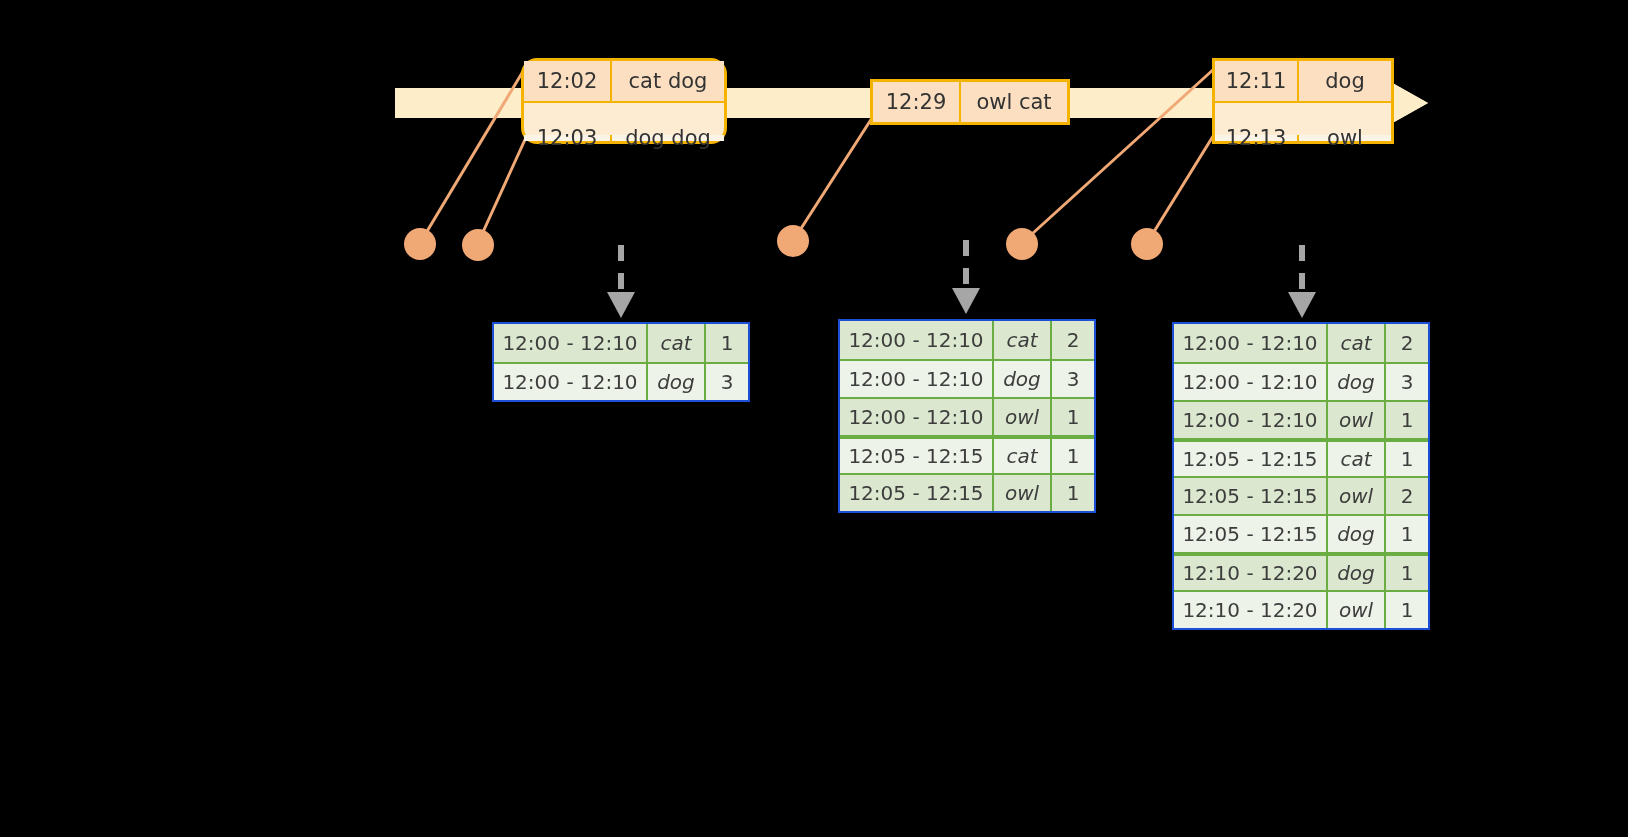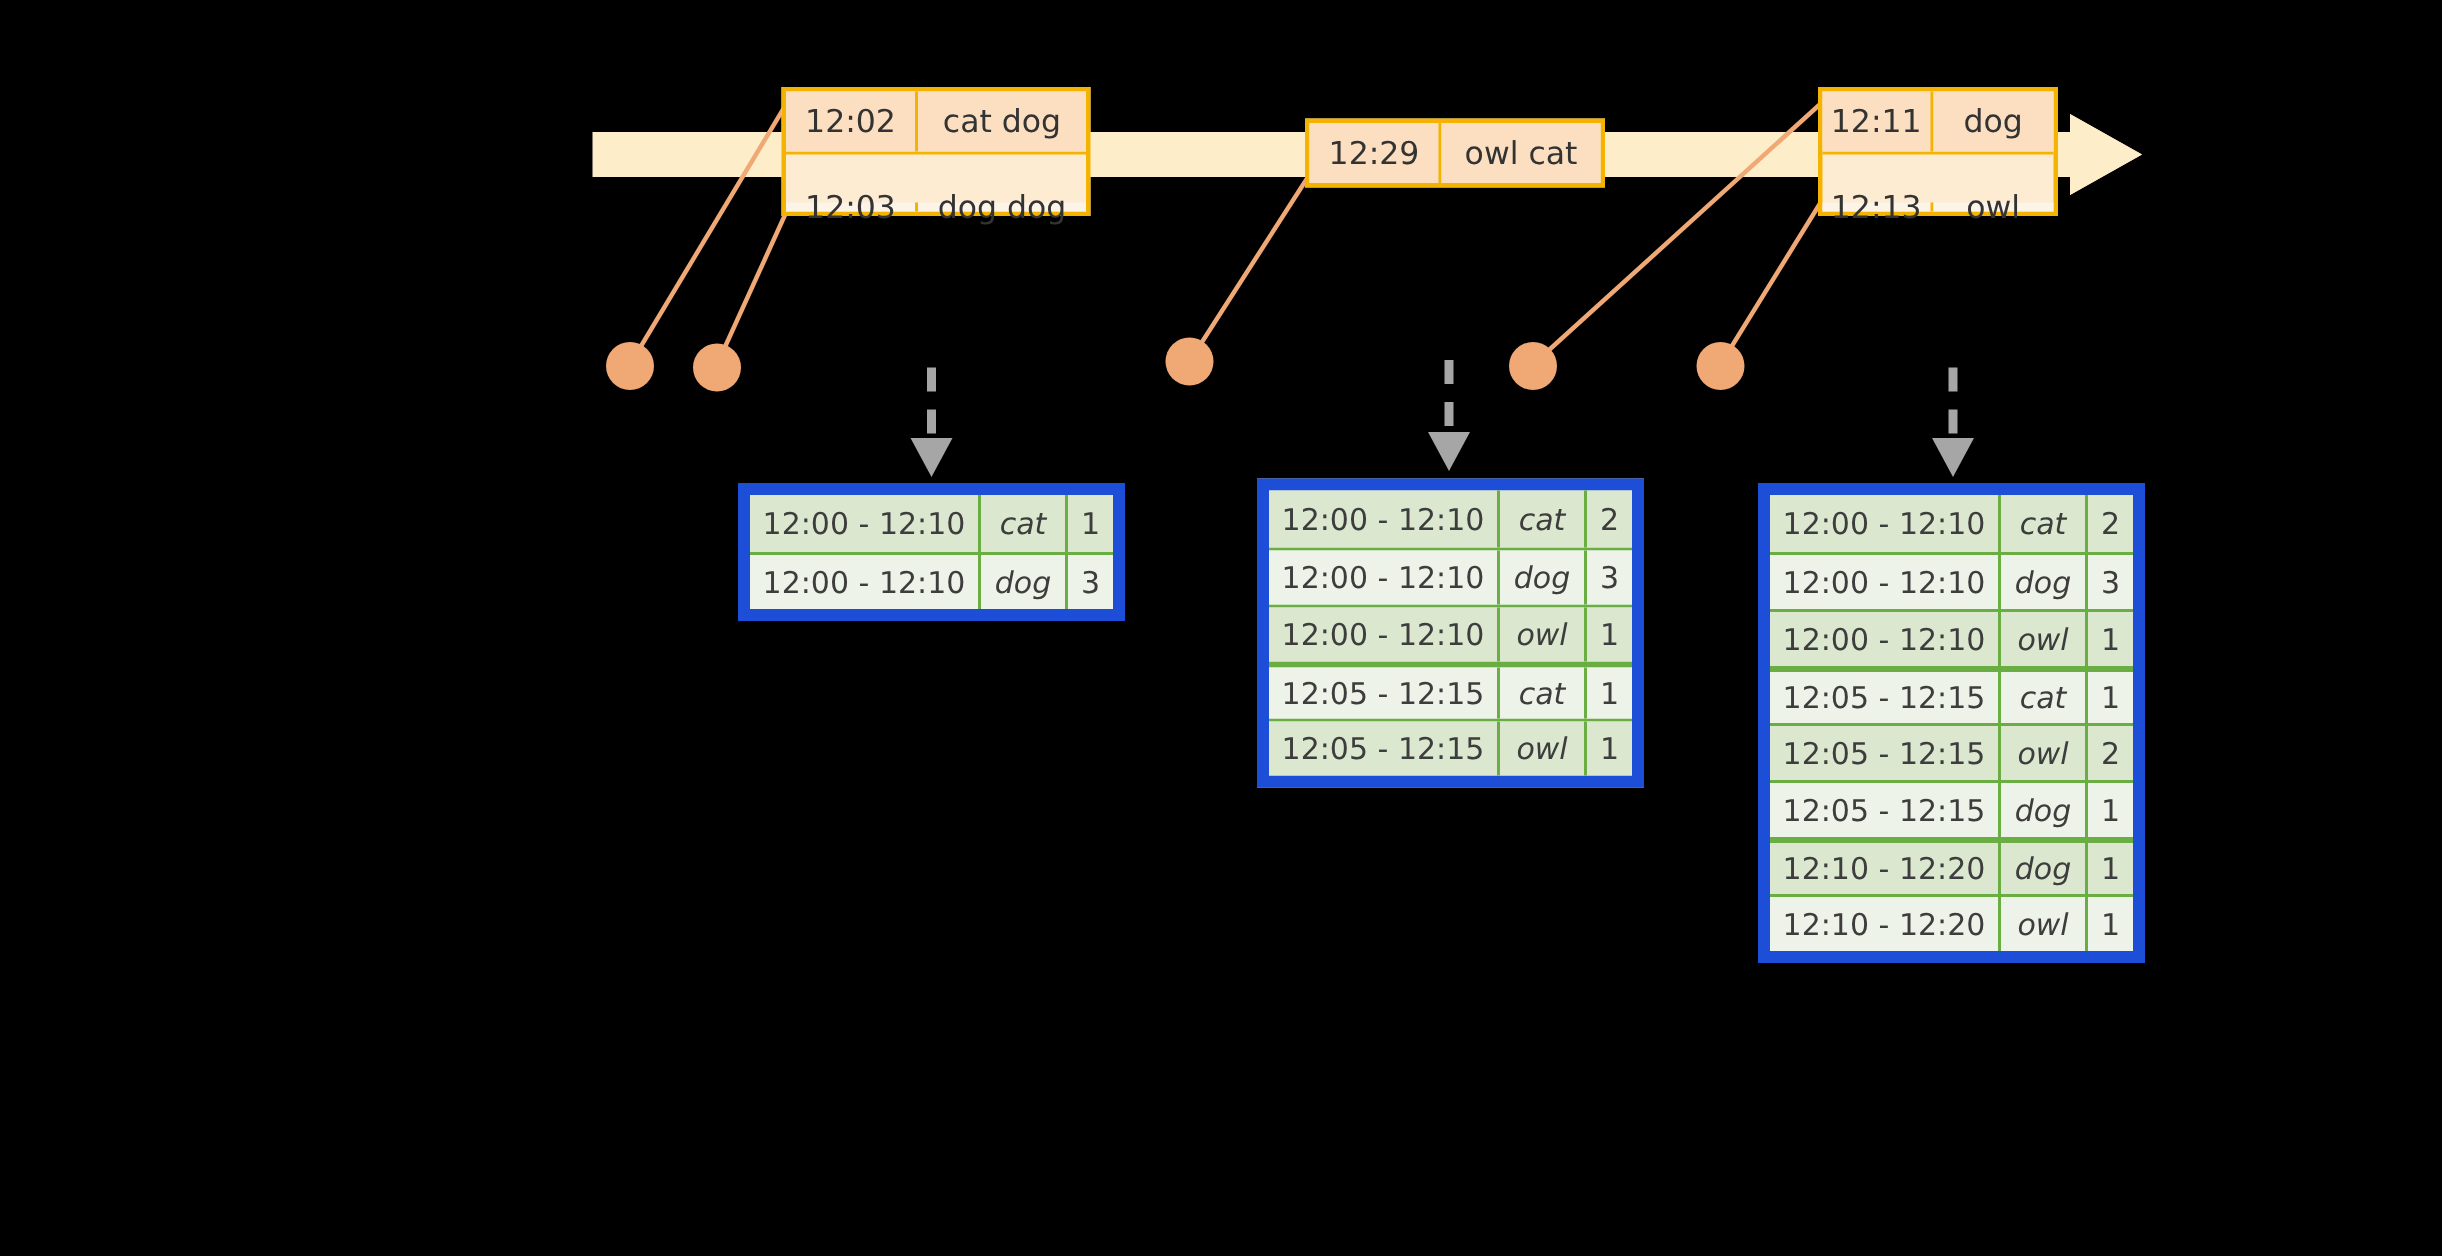--- a/index.html
+++ b/index.html
@@ -40,21 +40,21 @@
   .cell-words{
     background:#fbdfc0;
     display:flex;align-items:center;justify-content:center;
     font-size:21px;color:#333333;
     box-sizing:border-box;
   }
 
   
   .agg-table{
     position:absolute;
-    border:8px solid #1d4ed8;
+    border:2px solid #1d4ed8;
     box-sizing:border-box;
     background:#eaf1e3;
   }
   .agg-row{display:flex;height:38px;box-sizing:border-box;}
   .agg-row + .agg-row{border-top:2px solid #6aae43;}
   .agg-row.sep{border-top:4px solid #6aae43;}
   .agg-cell{
     display:flex;align-items:center;justify-content:center;
     font-size:20px;color:#3d3d3d;
     box-sizing:border-box;
@@ -98,39 +98,39 @@
       <line x1="966" y1="240" x2="966" y2="290"></line>
       <line x1="1302" y1="245" x2="1302" y2="294"></line>
     </g>
     <g fill="#a6a6a6">
       <polygon points="607,292 635,292 621,318"></polygon>
       <polygon points="952,288 980,288 966,314"></polygon>
       <polygon points="1288,292 1316,292 1302,318"></polygon>
     </g>
   </svg>
 
-  <div class="event-box" style="left:521px;top:58px;width:206px;">
+  <div class="event-box" style="left:521px;top:58px;width:206px;border-radius:16px;">
     <div class="event-row">
       <div class="cell-time" style="width:88px;">12:02</div>
       <div class="cell-words" style="width:112px;">cat dog</div>
     </div>
     <div class="event-row alt">
       <div class="cell-time" style="width:88px;">12:03</div>
       <div class="cell-words" style="width:112px;text-align:right;">dog dog</div>
     </div>
   </div>
 
   <div class="event-box" style="left:870px;top:79px;width:200px;">
     <div class="event-row">
       <div class="cell-time" style="width:88px;">12:29</div>
       <div class="cell-words" style="width:106px;">owl cat</div>
     </div>
   </div>
 
-  <div class="event-box" style="left:1212px;top:58px;width:160px;">
+  <div class="event-box" style="left:1212px;top:58px;width:182px;">
     <div class="event-row">
       <div class="cell-time" style="width:84px;">12:11</div>
       <div class="cell-words" style="width:92px;">dog</div>
     </div>
     <div class="event-row alt">
       <div class="cell-time" style="width:84px;">12:13</div>
       <div class="cell-words" style="width:92px;">owl</div>
     </div>
   </div>
 

